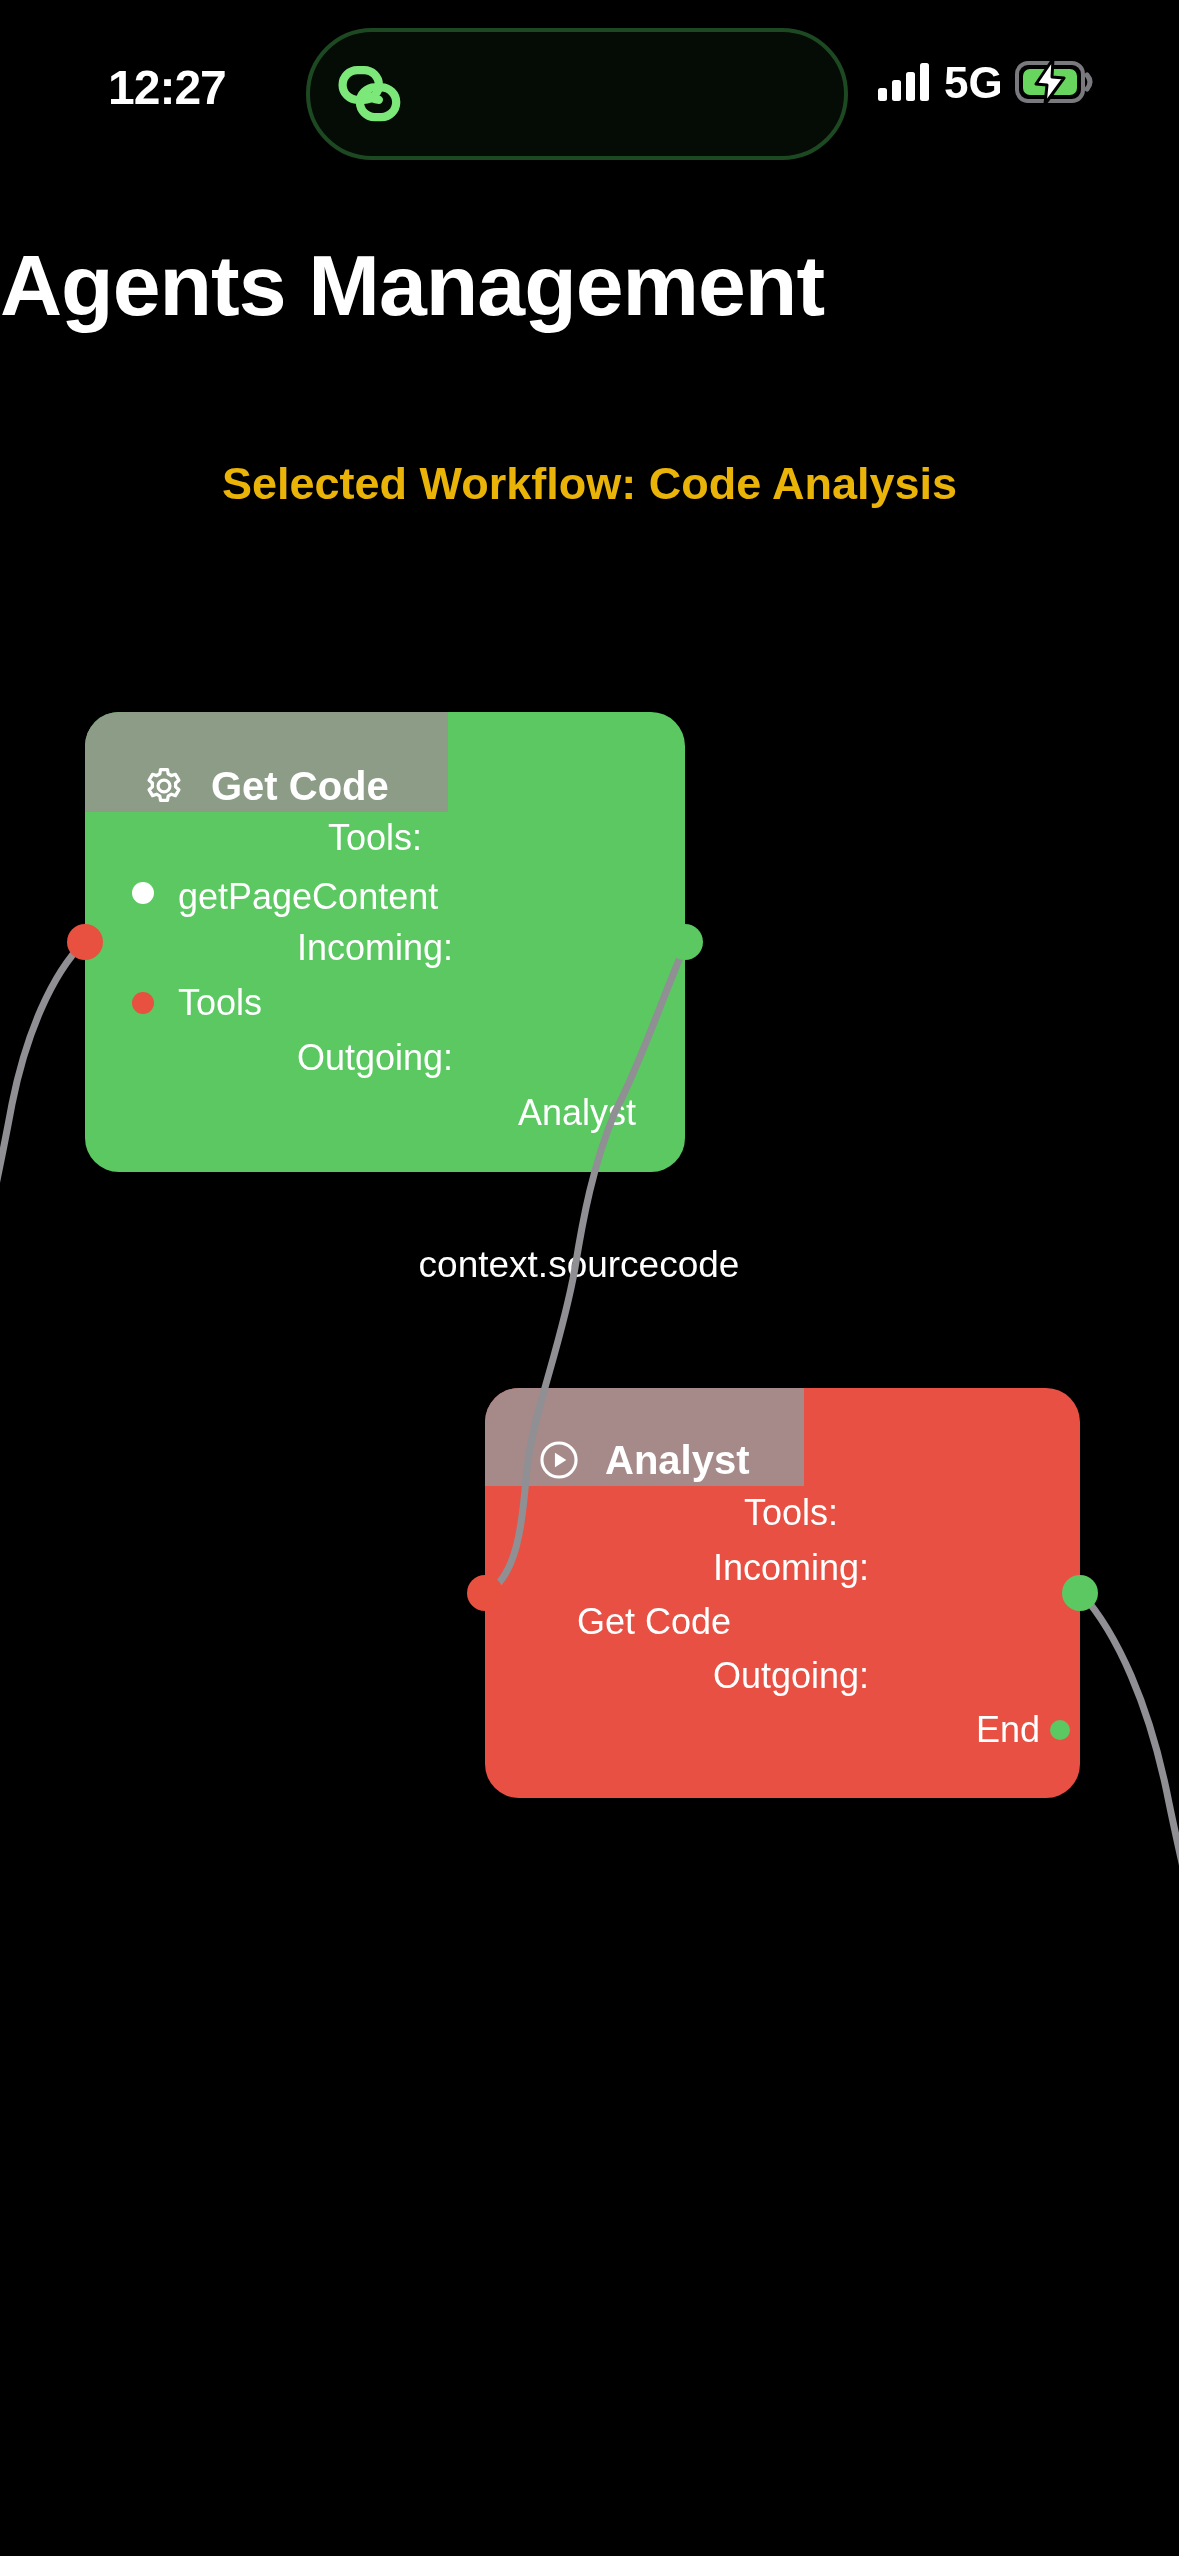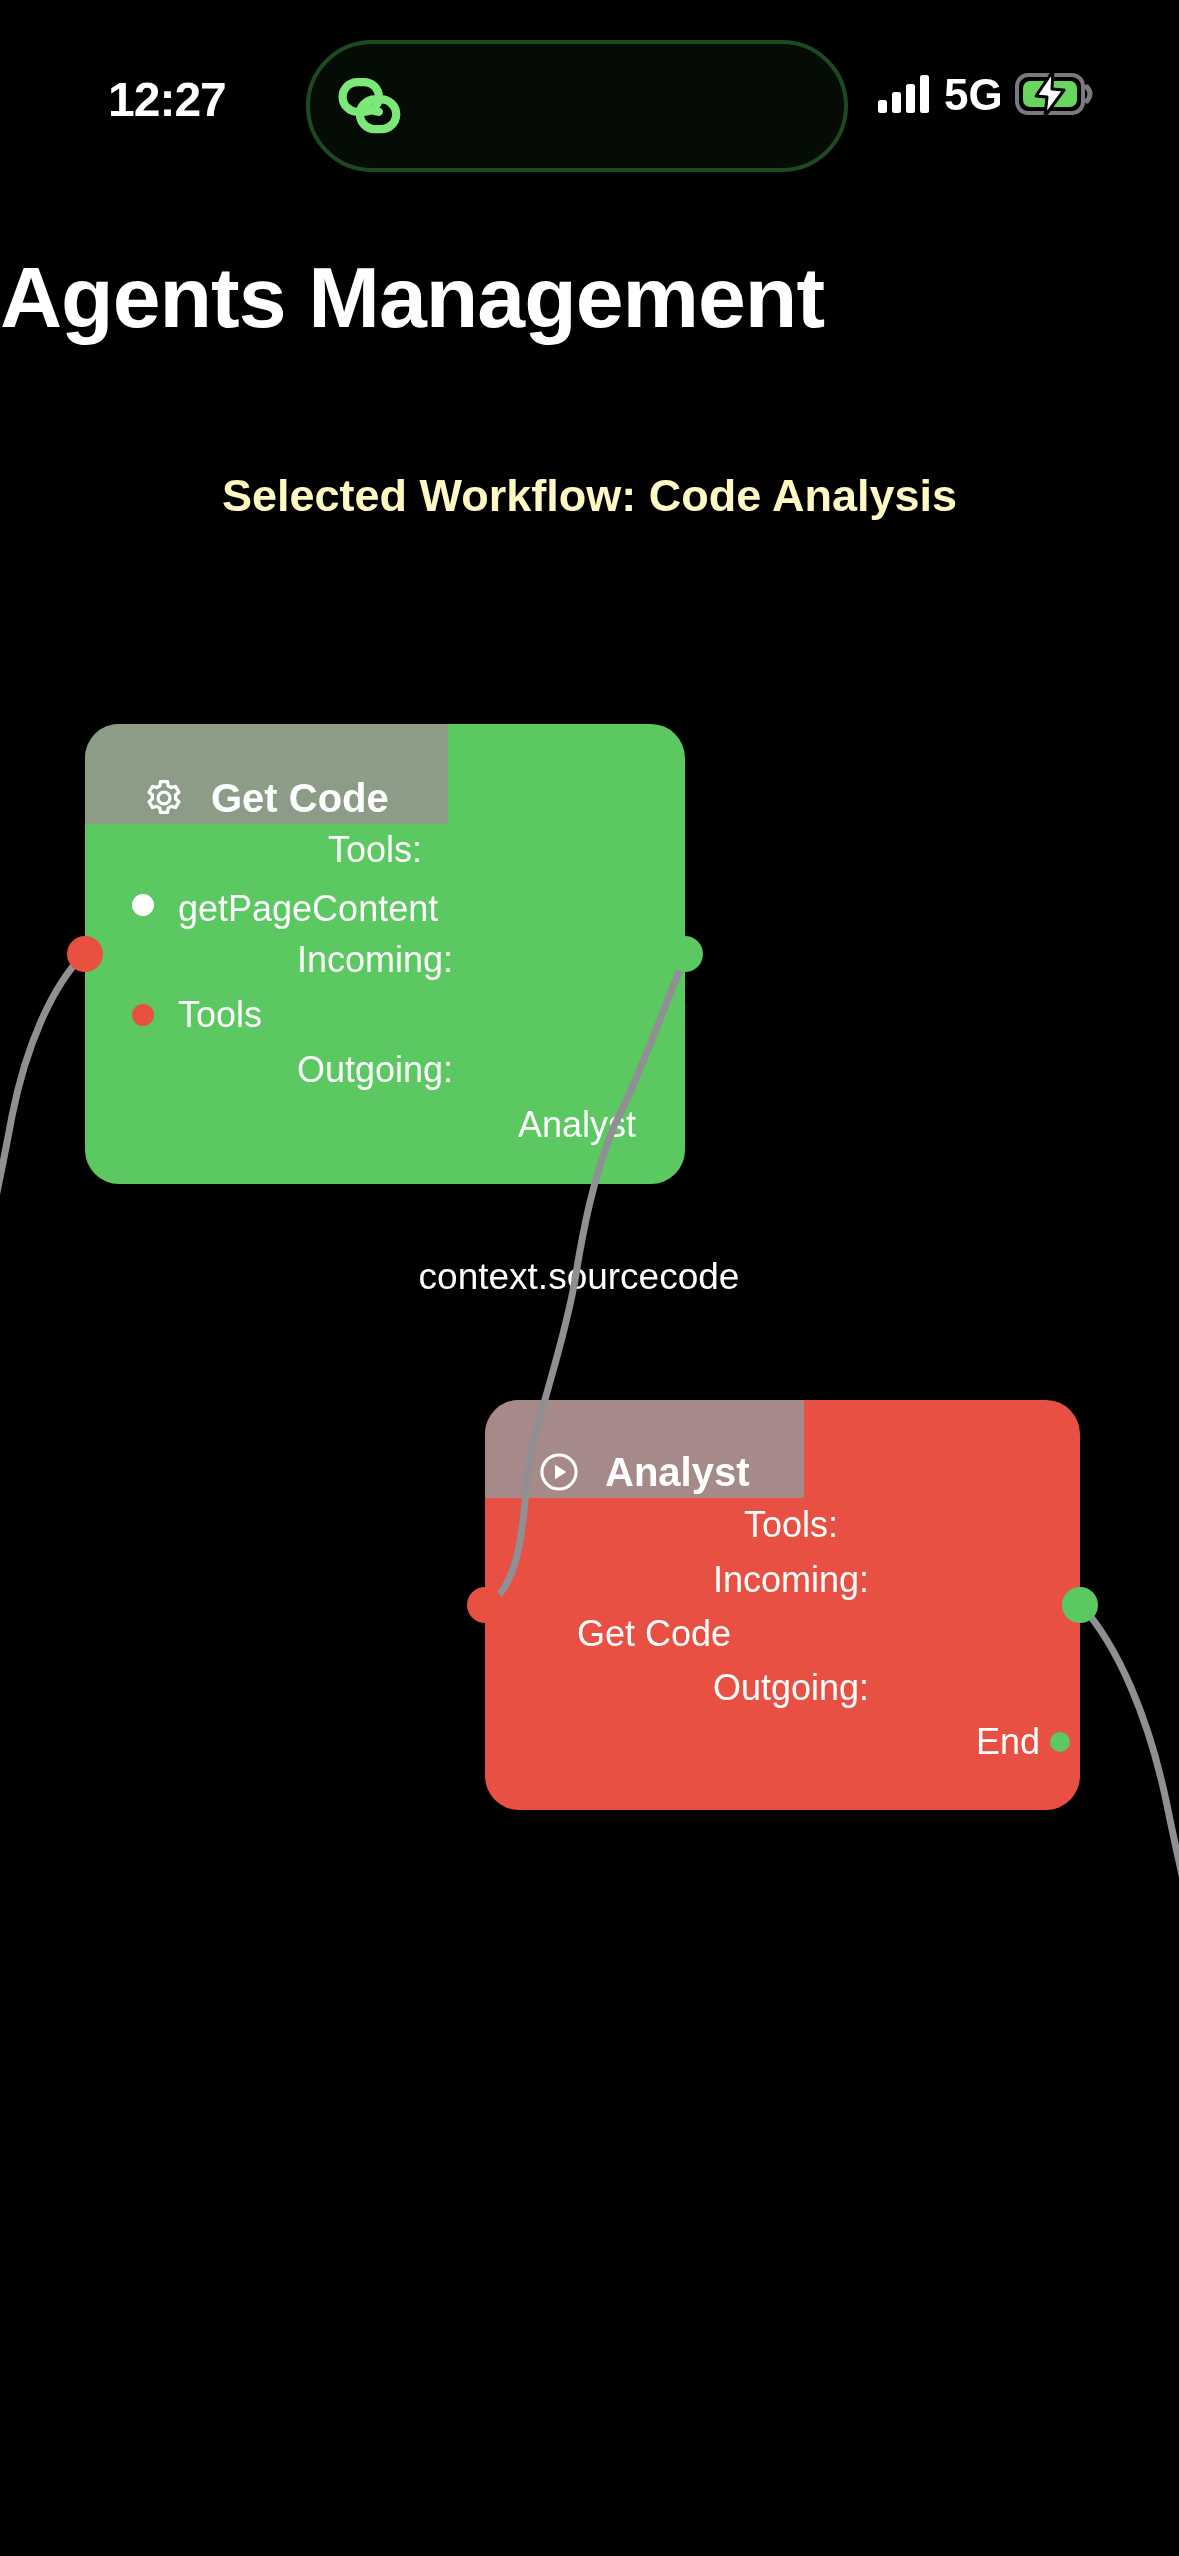--- a/index.html
+++ b/index.html
@@ -1,34 +1,34 @@
 <!DOCTYPE html>
 <html><head>
 <meta charset="utf-8">
 <style>
   html,body{margin:0;padding:0;background:#000;}
   .screen{
     position:relative;width:1179px;height:2077px;background:#000;overflow:hidden;
-    font-family:"Liberation Sans",sans-serif;color:#fff;margin-top:12px;
+    font-family:"Liberation Sans",sans-serif;color:#fff;
   }
   .abs{position:absolute;}
 
   
   .time{left:108px;top:60px;font-size:48px;font-weight:600;letter-spacing:-1px;}
   .island{
     left:306px;top:28px;width:542px;height:132px;border-radius:66px;
     background:#050b05;border:4px solid #1d4922;box-sizing:border-box;
     display:flex;align-items:center;padding-left:26px;
   }
   .sigrow{left:878px;top:58px;display:flex;align-items:flex-start;gap:12px;}
   .net-label{font-size:44px;font-weight:600;}
 
   
   .page-title{left:0;top:236px;width:100%;font-size:86px;font-weight:600;letter-spacing:-1px;}
-  .subtitle{left:0;top:458px;width:100%;text-align:center;font-size:45px;font-weight:600;color:#fef9c3;}
+  .subtitle{left:0;top:458px;width:100%;text-align:center;font-size:45px;font-weight:600;color:#eab308;}
 
   
   .node{position:absolute;border-radius:34px;z-index:2;}
   .node-get-code{left:85px;top:712px;width:600px;height:460px;background:#5bc862;}
   .node-analyst{left:485px;top:1388px;width:595px;height:410px;background:#e85043;}
   .node-header{
     position:absolute;left:0;top:0;border-radius:34px 0 0 0;box-sizing:border-box;
     display:flex;align-items:center;gap:24px;
   }
   .node-get-code .node-header{width:363px;height:100px;background:#8d9c87;padding:48px 0 0 56px;}

